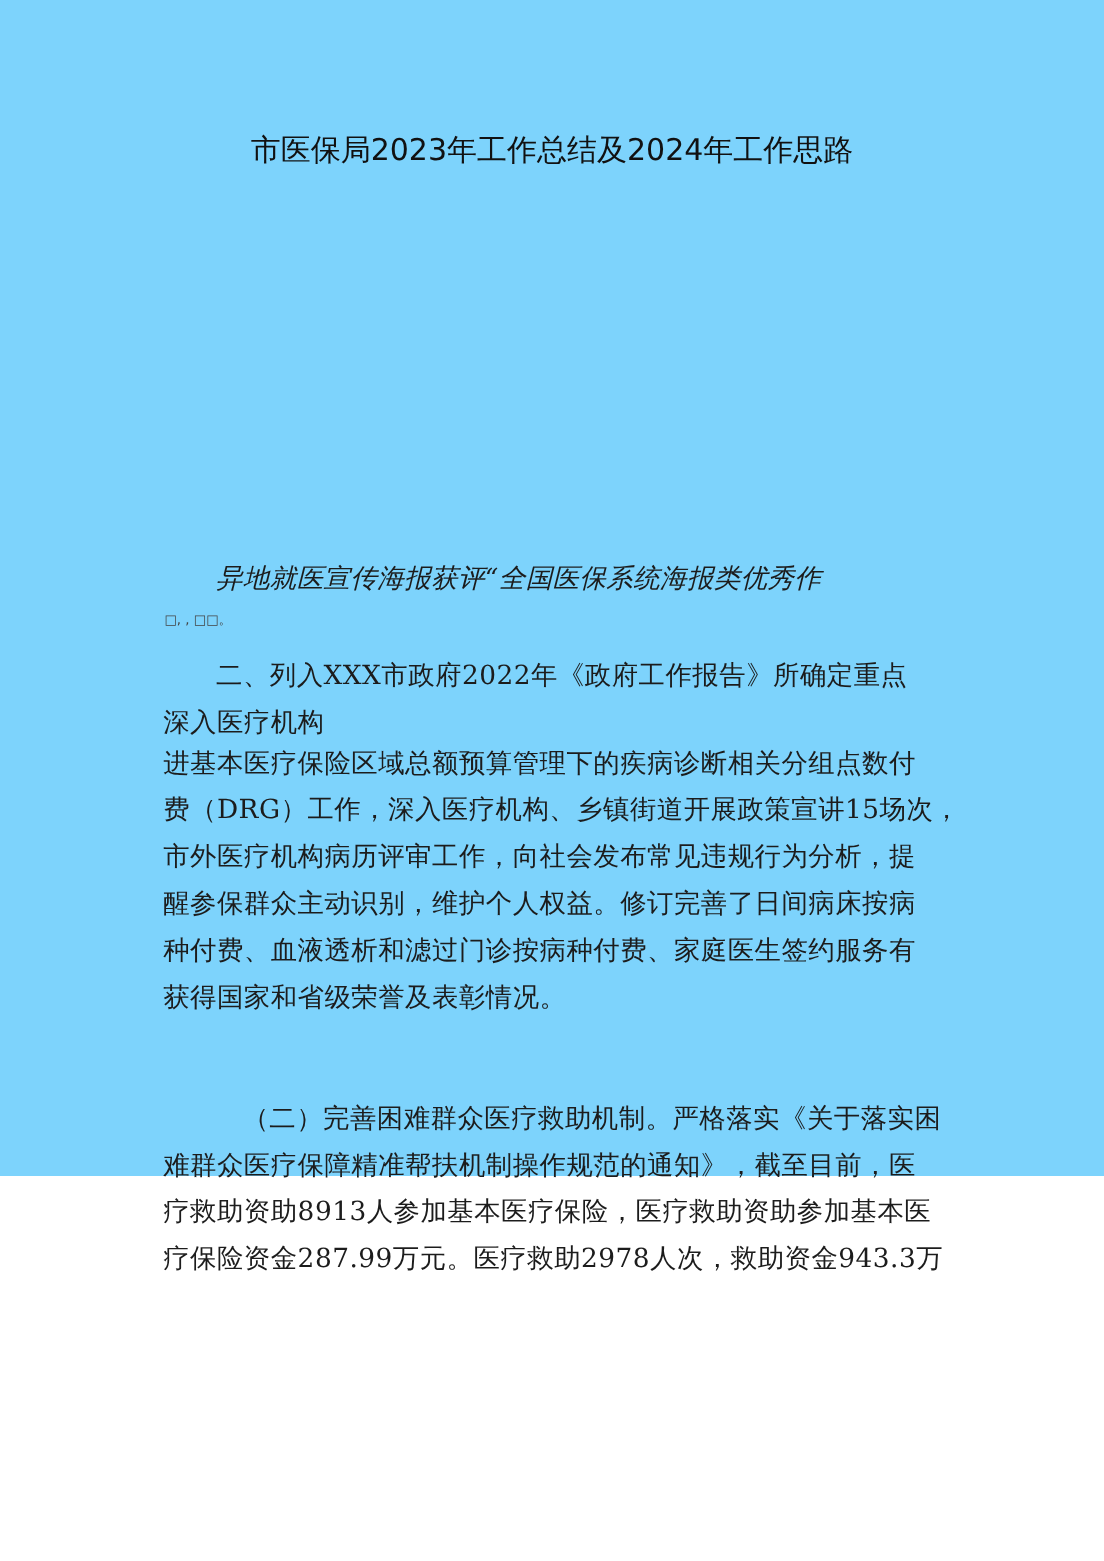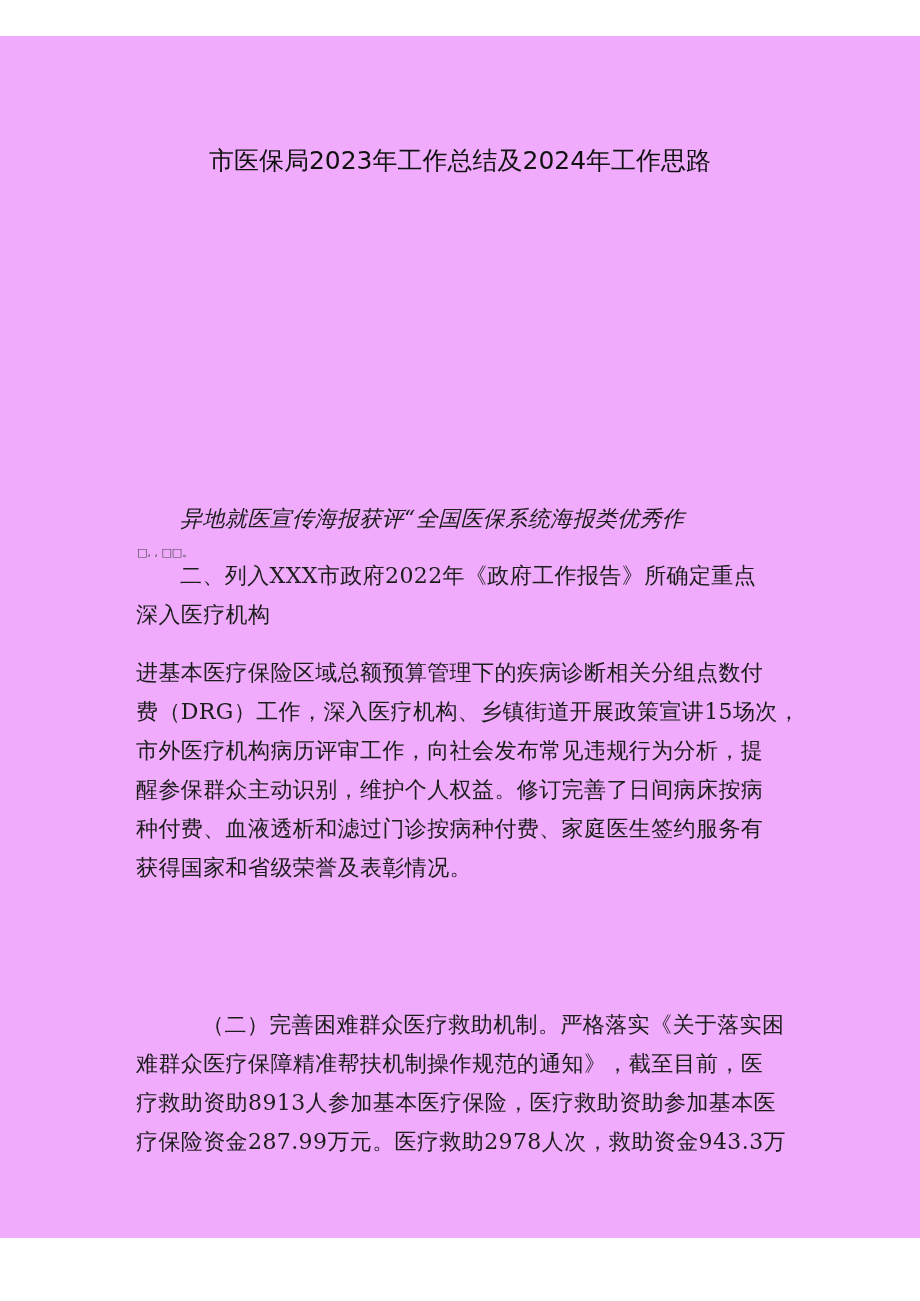--- a/index.html
+++ b/index.html
@@ -12,23 +12,22 @@
       height: 1301px;
       position: relative;
       overflow: hidden;
       color: #1a1a1a;
       font-family: "DejaVu Serif", "Liberation Serif", serif;
     }
     .page {
       position: absolute;
       left: 0; top: 0;
       width: 920px;
-      height: 1202px;
-      background: #f0abfc;
-      margin-top: 36px;
+      height: 980px;
+      background: #7dd3fc;
     }
     .title {
       position: absolute;
       left: 0;
       top: 107px;
       width: 920px;
       text-align: center;
       font-family: "DejaVu Sans", "Liberation Sans", sans-serif;
       font-size: 25px;
       line-height: 36px;
@@ -69,34 +68,34 @@
   <div class="title">市医保局2023年工作总结及2024年工作思路</div>
 
 
 
   <div class="body-text" style="top:463px;">
     <span class="line" style="padding-left:44px;font-style:italic;">异地就医宣传海报获评“全国医保系统海报类优秀作</span>
   </div>
 
   <div class="garbled">□, , □□。</div>
 
-  <div class="body-text" style="top:520px;">
+  <div class="body-text" style="top:544px;">
     <span class="line" style="padding-left:44px;">二、列入XXX市政府2022年《政府工作报告》所确定重点</span>
     <span class="line">深入医疗机构</span>
   </div>
 
   <div class="body-text" style="top:617px;">
     <span class="line">进基本医疗保险区域总额预算管理下的疾病诊断相关分组点数付</span>
     <span class="line">费（DRG）工作，深入医疗机构、乡镇街道开展政策宣讲15场次，</span>
     <span class="line">市外医疗机构病历评审工作，向社会发布常见违规行为分析，提</span>
     <span class="line">醒参保群众主动识别，维护个人权益。修订完善了日间病床按病</span>
     <span class="line">种付费、血液透析和滤过门诊按病种付费、家庭医生签约服务有</span>
     <span class="line">获得国家和省级荣誉及表彰情况。</span>
   </div>
 
-  <div class="body-text" style="top:969px;">
+  <div class="body-text" style="top:913px;">
     <span class="line" style="padding-left:66px;">（二）完善困难群众医疗救助机制。严格落实《关于落实困</span>
     <span class="line">难群众医疗保障精准帮扶机制操作规范的通知》，截至目前，医</span>
     <span class="line">疗救助资助8913人参加基本医疗保险，医疗救助资助参加基本医</span>
     <span class="line">疗保险资金287.99万元。医疗救助2978人次，救助资金943.3万</span>
   </div>
 
 </div>
 
 </body></html>

